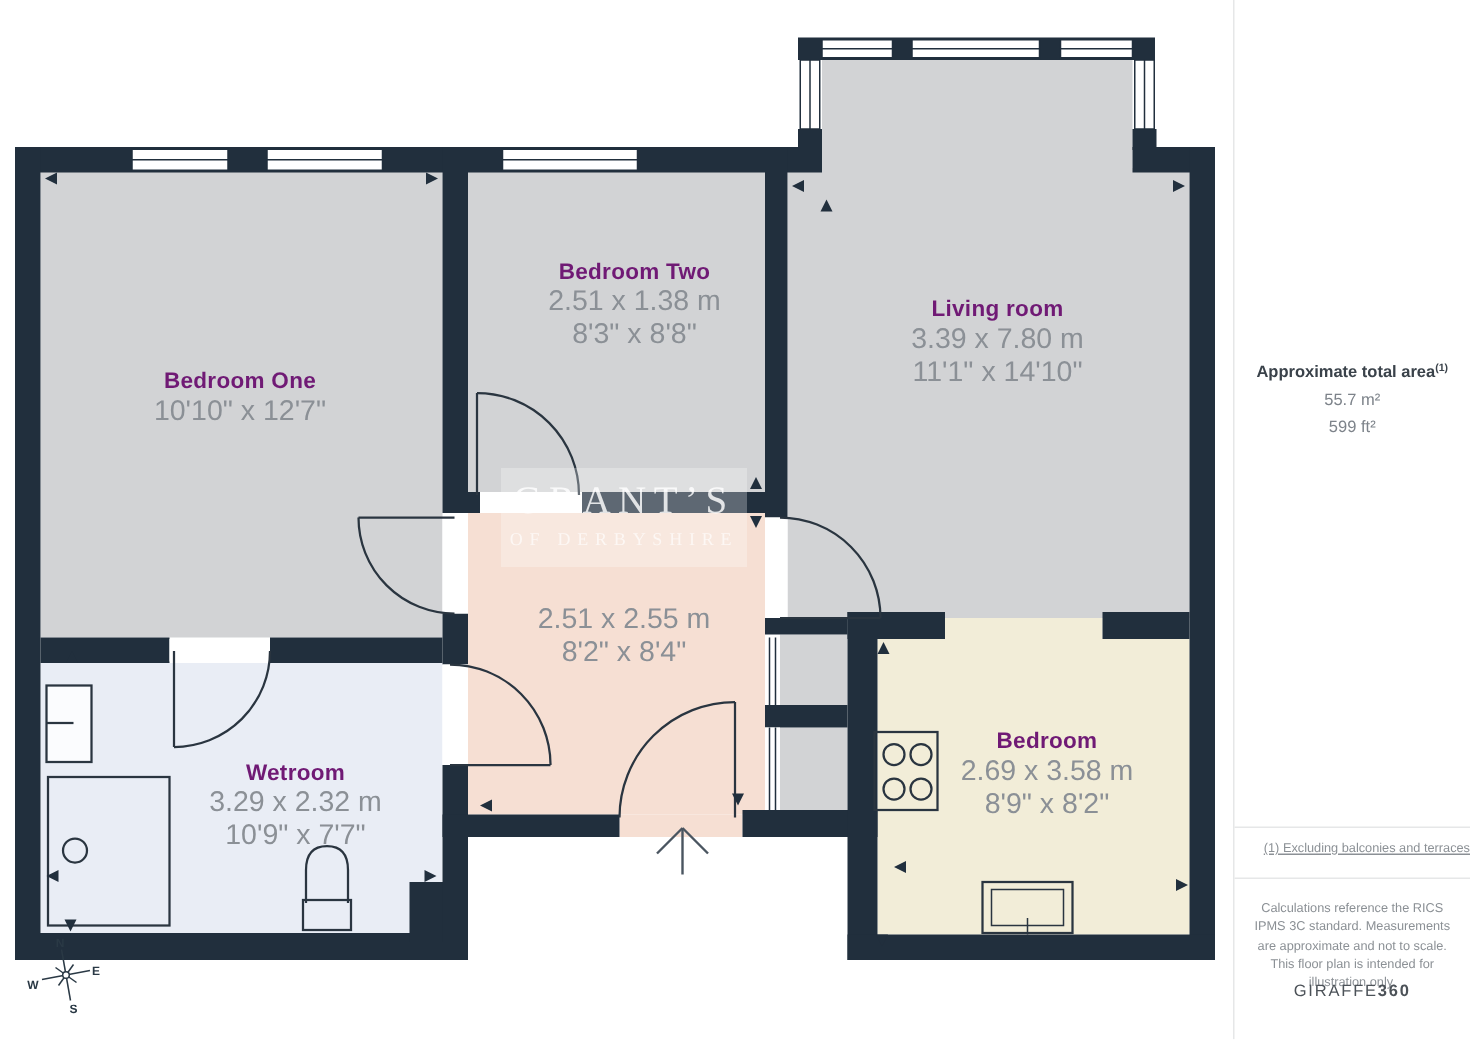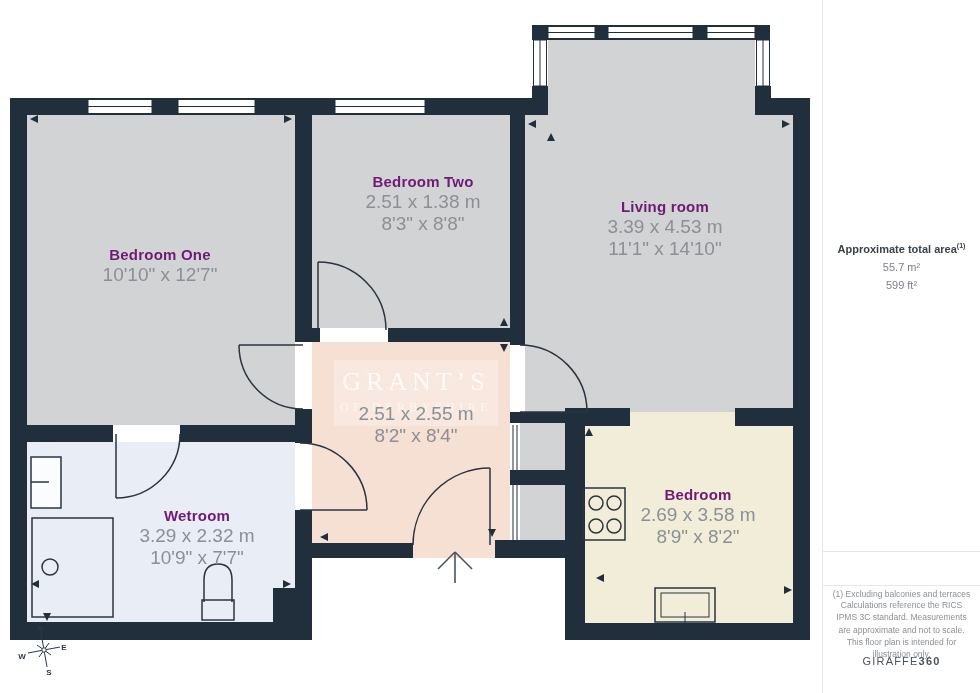--- a/index.html
+++ b/index.html
@@ -8,34 +8,34 @@
   svg{position:absolute;left:0;top:0;}
 
   
   .room-label{position:absolute;transform:translate(-50%,-50%);text-align:center;white-space:nowrap;line-height:1.18;}
   .room-name{font-size:15px;font-weight:700;color:#701a75;letter-spacing:.2px;}
   .room-dim{font-size:19px;color:#8b9096;}
 
   
   .watermark{position:absolute;left:334px;top:312px;width:164px;height:66px;
              background:rgba(255,255,255,.28);text-align:center;
-             font-family:"Liberation Serif","DejaVu Serif",serif;color:rgba(255,255,255,.82);margin-top:48px;}
+             font-family:"Liberation Serif","DejaVu Serif",serif;color:rgba(255,255,255,.82);}
   .wm1{font-size:26px;letter-spacing:5px;margin-top:7px;}
   .wm2{font-size:12px;letter-spacing:4.5px;margin-top:3px;color:rgba(255,255,255,.66);}
 
   
   .side-divider{position:absolute;left:822px;top:0;width:1px;height:693px;background:#e6e7e8;}
   .area-block{position:absolute;left:823px;top:242px;width:157px;text-align:center;}
   .area-title{font-size:11px;font-weight:700;color:#3a424a;}
   .area-title sup{font-size:7px;}
   .area-val{font-size:11px;color:#7d838a;margin-top:6px;}
   .hr{position:absolute;left:823px;width:157px;height:1px;background:#e6e7e8;}
   .hr1{top:551px;} .hr2{top:585px;}
-  .footnote{position:absolute;left:823px;top:589px;width:157px;text-align:center;
-            font-size:8.5px;color:#8b9095;}
+  .footnote{position:absolute;left:823px;top:560px;width:157px;text-align:right;
+            font-size:8.5px;color:#8b9095;text-decoration:underline;}
   .disclaimer{position:absolute;left:831px;top:599px;width:141px;text-align:center;
               font-size:8.5px;line-height:1.45;color:#8b9095;}
   .brand{position:absolute;left:823px;top:655px;width:157px;text-align:center;
          font-size:11px;letter-spacing:1.2px;color:#4c5258;}
   .brand b{font-weight:700;}
 </style>
 </head>
 <body>
 
 <div class="screen">
@@ -227,21 +227,21 @@
     <div class="room-name">Bedroom One</div>
     <div class="room-dim">10'10" x 12'7"</div>
   </div>
   <div class="room-label" style="left:423px;top:204px">
     <div class="room-name">Bedroom Two</div>
     <div class="room-dim">2.51 x 1.38 m</div>
     <div class="room-dim">8'3" x 8'8"</div>
   </div>
   <div class="room-label" style="left:665px;top:229px">
     <div class="room-name">Living room</div>
-    <div class="room-dim">3.39 x 4.53 m</div>
+    <div class="room-dim">3.39 x 7.80 m</div>
     <div class="room-dim">11'1" x 14'10"</div>
   </div>
   <div class="room-label" style="left:416px;top:425px">
     <div class="room-dim">2.51 x 2.55 m</div>
     <div class="room-dim">8'2" x 8'4"</div>
   </div>
   <div class="room-label" style="left:197px;top:538px">
     <div class="room-name">Wetroom</div>
     <div class="room-dim">3.29 x 2.32 m</div>
     <div class="room-dim">10'9" x 7'7"</div>

